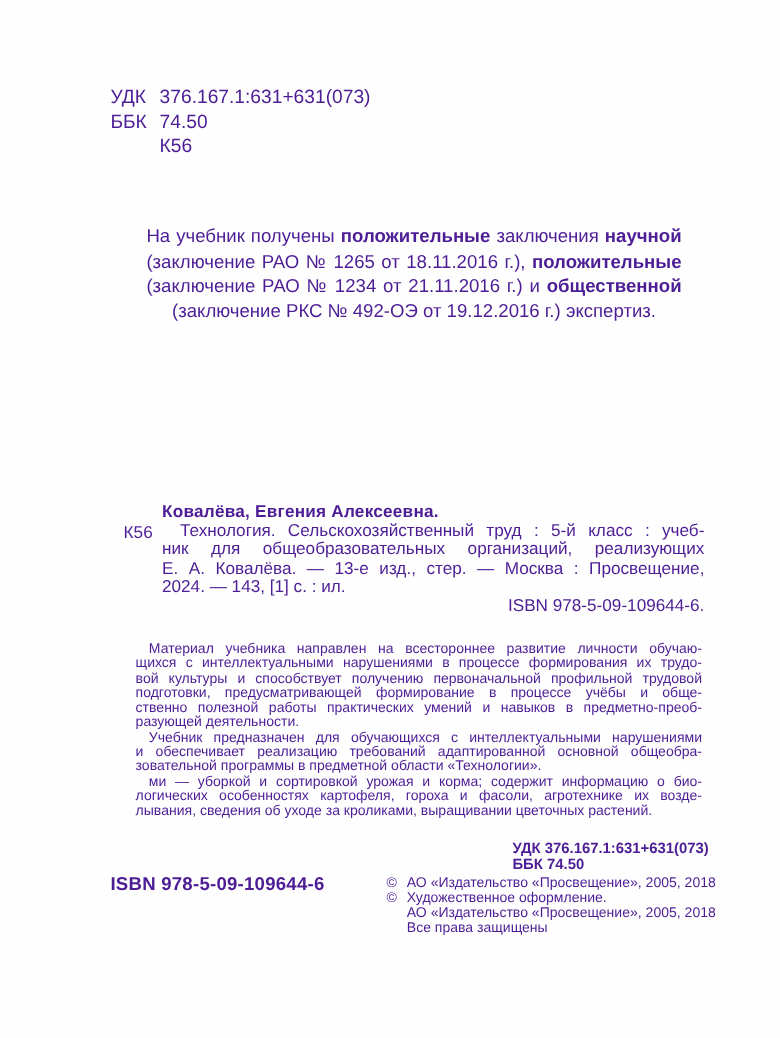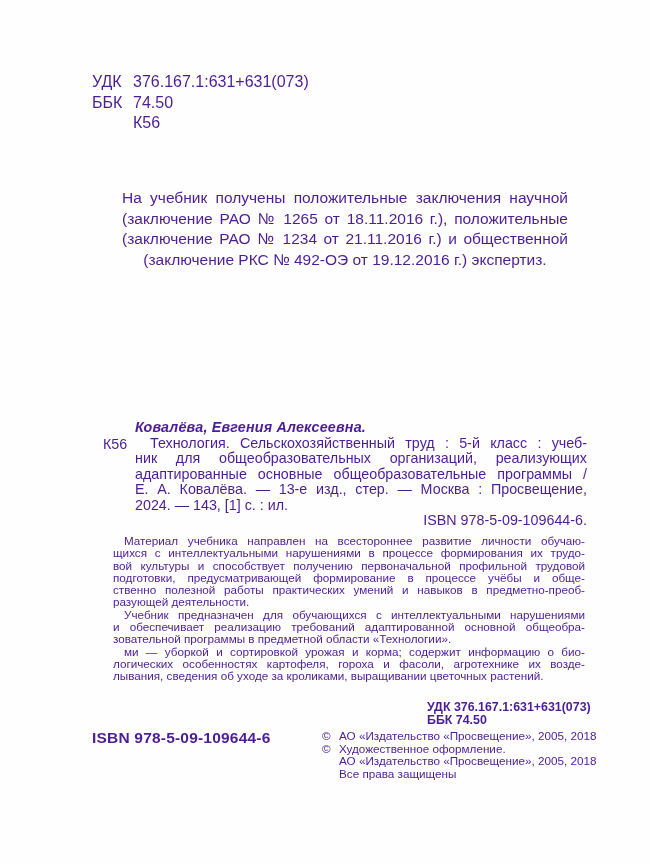--- a/index.html
+++ b/index.html
@@ -29,21 +29,21 @@
   
   .tline { text-align:justify; text-align-last:justify; text-justify:inter-word; white-space:nowrap; }
   .center-last .tline:last-child { text-align:left; text-align-last:center; }
   .left-last .tline:last-child  { text-align:left;  text-align-last:left; }
 
   
   .catalog {
     position:absolute; top:420px; left:135px; width:452px;
     font-size:14.3px; line-height:15.5px;
   }
-  .catalog-heading { font-weight:700; letter-spacing:.2px;font-style:italic; }
+  .catalog-heading { font-weight:700; letter-spacing:.2px; }
   .catalog-desc .tline:first-child { text-indent:15px; }
   .catalog-isbn { padding-left:14px;text-align:right; }
   .catalog-sign {
     position:absolute; top:437px; left:103px;
     font-size:14.3px; line-height:15.5px;
   }
 
   
   .annotation {
     position:absolute; top:535px; left:113px; width:472px;
@@ -64,21 +64,21 @@
     font-weight:700; font-size:15.5px; letter-spacing:.2px;
     white-space:nowrap;
   }
   .copyright {
     position:absolute; top:730px; left:322px;
     font-size:11.7px; line-height:12.7px;
   }
   .cr-row { display:flex; white-space:nowrap; }
   .cr-sym { width:17px; flex:0 0 17px; }
 
-  b, .seg-b { font-weight:400; }
+  b, .seg-b { font-weight:700; }
 </style>
 </head>
 <body>
 
 <div class="page">
 
   <div class="top-codes">
     <span>УДК</span>
     <span>376.167.1:631+631(073)</span>
     <span>ББК</span>
@@ -94,21 +94,20 @@
       <div class="tline"><span>(заключение РКС № 492-ОЭ от 19.12.2016 г.) экспертиз.</span></div>
     </div>
 
   <div class="catalog-sign">К56</div>
 
   <div class="catalog">
     <div class="catalog-heading">Ковалёва, Евгения Алексеевна.</div>
     <div class="catalog-desc left-last">
         <div class="tline">Технология. Сельскохозяйственный труд : 5-й класс : учеб-</div>
         <div class="tline">ник для общеобразовательных организаций, реализующих</div>
-        <div class="tline">адаптированные основные общеобразовательные программы /</div>
         <div class="tline">Е. А. Ковалёва. — 13-е изд., стер. — Москва : Просвещение,</div>
         <div class="tline">2024. — 143, [1] с. : ил.</div>
       </div>
     <div class="catalog-isbn">ISBN 978-5-09-109644-6.</div>
   </div>
 
   <div class="annotation">
     <div class="para left-last">
         <div class="tline">Материал учебника направлен на всестороннее развитие личности обучаю-</div>
         <div class="tline">щихся с интеллектуальными нарушениями в процессе формирования их трудо-</div>

